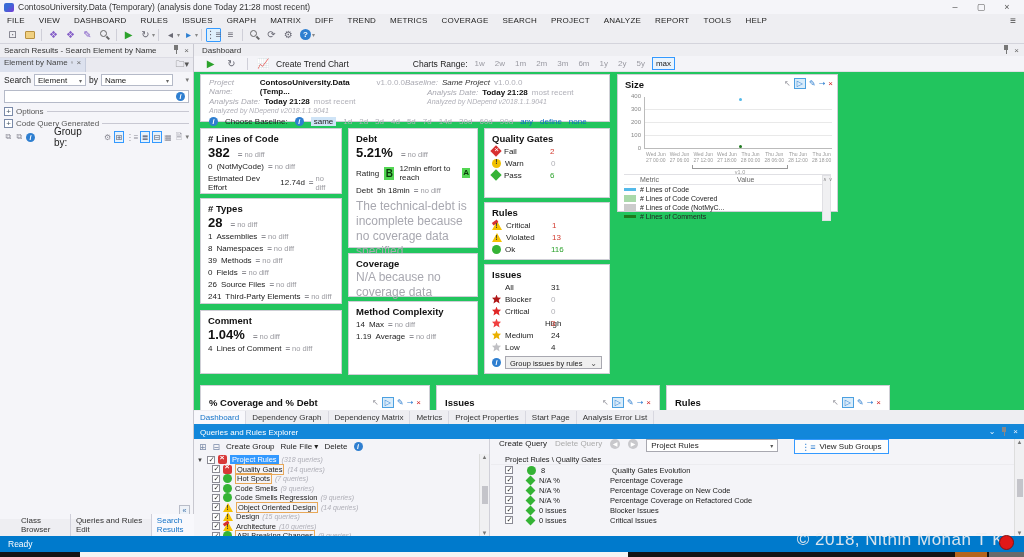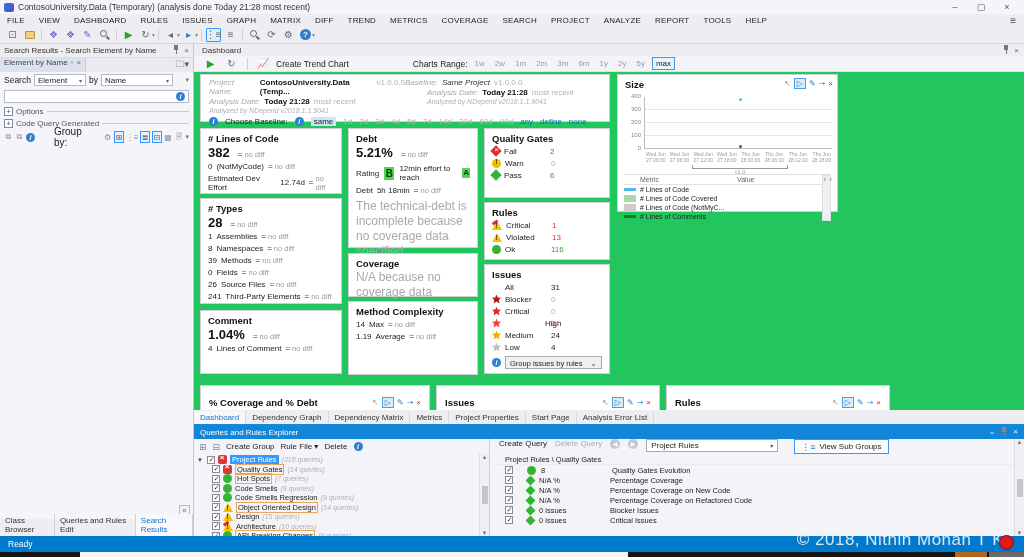--- a/index.html
+++ b/index.html
@@ -49,21 +49,21 @@
   .infoc { width:9px; height:9px; border-radius:50%; background:#2f7fd0; color:#fff; font-size:7px; line-height:9px; text-align:center; font-style:italic; font-weight:bold; flex:none; }
   .lp-section { height:12px; display:flex; align-items:center; padding:0 4px; gap:3px; }
   .plusbox { width:9px; height:9px; border:1px solid #7a8aa8; background:#fff; color:#456; font-size:8px; line-height:8px; text-align:center; }
   .lp-section .s-label { font-size:8px; color:#555; white-space:nowrap; }
   .lp-section .hr { flex:1; height:1px; background:#c8c8d2; }
   .lp-groupby { height:16px; display:flex; align-items:center; padding:0 4px; gap:2px; }
   .gb-ico { width:13px; height:12px; font-size:8px; color:#8a8a95; display:inline-flex; align-items:center; justify-content:center; }
   .gb-ico.sel { border:1px solid #3399ff; background:#e6f2fc; color:#556; }
   .lp-groupby .lbl { font-size:10px; color:#222; margin:0 17px; }
   .lp-collapse { position:absolute; right:3px; bottom:3px; width:11px; height:11px; border:1px solid #b8bcc8; background:#eef2f8; color:#3a6ea8; font-size:7px; line-height:9px; text-align:center; }
-  .left-tabs { position:absolute; left:0; top:519px; width:194px; height:17px; background:#eeeef2; border-right:1px solid #c8c8d0; display:flex; align-items:flex-end; }
+  .left-tabs { position:absolute; left:16px; top:519px; width:194px; height:17px; background:#eeeef2; border-right:1px solid #c8c8d0; display:flex; align-items:flex-end; }
   .lt-tab { font-size:8px; color:#333; padding:2px 5px; border-right:1px solid #d0d0da; }
   .lt-tab.active { color:#1473c8; background:#f8f8fc; }
 
   
   .doc-topstrip { position:absolute; left:194px; top:44px; width:830px; height:12px; background:#eeeef2; display:flex; align-items:center; }
   .doc-topstrip .t { font-size:8px; color:#333; padding-left:8px; flex:1; }
   .dash-toolbar { position:absolute; left:194px; top:56px; width:830px; height:16px; background:#f4f4f8; border-bottom:1px solid #e0e0e6; display:flex; align-items:center; padding-left:8px; gap:4px; }
   .dt-text { font-size:8.5px; color:#222; }
   .range-lbl { font-size:8.5px; color:#222; margin-left:60px; }
   .range-opt { font-size:8px; color:#9a9aa2; padding:1px 3px; }

